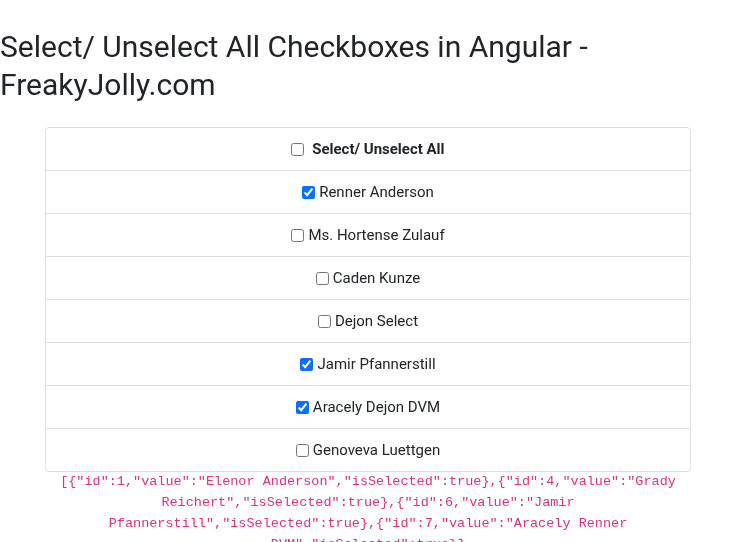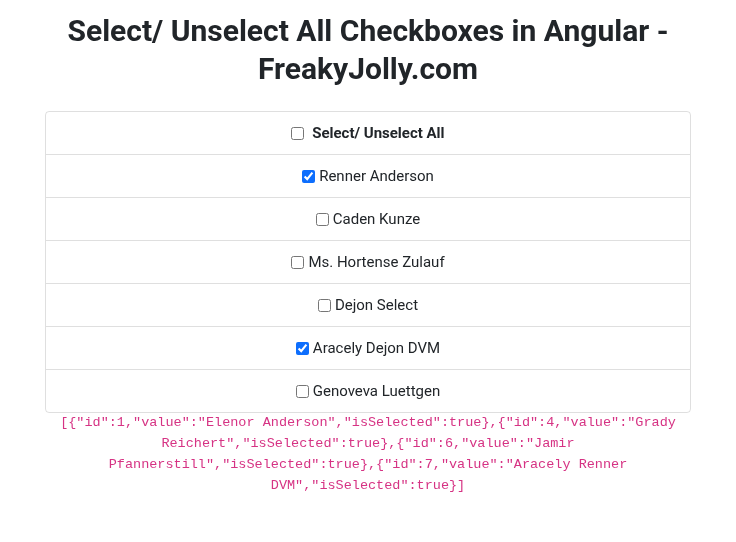--- a/index.html
+++ b/index.html
@@ -5,24 +5,24 @@
     * { box-sizing: border-box; margin: 0; padding: 0; }
     body {
       font-family: -apple-system, BlinkMacSystemFont, "Segoe UI", Roboto, "Helvetica Neue", Arial, sans-serif;
       color: #212529;
       width: 736px;
       height: 542px;
       overflow: hidden;
       background: #fff;
     }
     h2.title {
-      font-weight: 700;
+      font-weight: 400;
       font-size: 30px;
-      text-align: center;
-      margin-top: 12px;
+      text-align: left;
+      margin-top: 28px;
       margin-bottom: 24px;
       line-height: 1.25;
     }
     .content {
       display: flex;
       padding: 0 20px;
       flex-direction: column;
     }
     .left {
       flex: 0 0 50%;
@@ -74,23 +74,24 @@
   <div class="left">
     <ul class="list">
       <li class="header">
         <label>
           <input type="checkbox" style="">
           <span>Select/ Unselect All</span>
         </label>
       </li>
 
     <li><label><input type="checkbox" checked="" style=""><span>Renner Anderson</span></label></li>
+        <li><label><input type="checkbox" style=""><span>Ms. Hortense Zulauf</span></label></li>
         <li><label><input type="checkbox" style=""><span>Caden Kunze</span></label></li>
-        <li><label><input type="checkbox" style=""><span>Ms. Hortense Zulauf</span></label></li>
         <li><label><input type="checkbox" style=""><span>Dejon Select</span></label></li>
+        <li><label><input type="checkbox" checked="" style=""><span>Jamir Pfannerstill</span></label></li>
         <li><label><input type="checkbox" checked="" style=""><span>Aracely Dejon DVM</span></label></li>
         <li><label><input type="checkbox" style=""><span>Genoveva Luettgen</span></label></li>
       </ul>
   </div>
   <div class="right">
     <div class="code">[{"id":1,"value":"Elenor Anderson","isSelected":true},{"id":4,"value":"Grady Reichert","isSelected":true},{"id":6,"value":"Jamir Pfannerstill","isSelected":true},{"id":7,"value":"Aracely Renner DVM","isSelected":true}]</div>
   </div>
 </div>
 
 </body></html>

